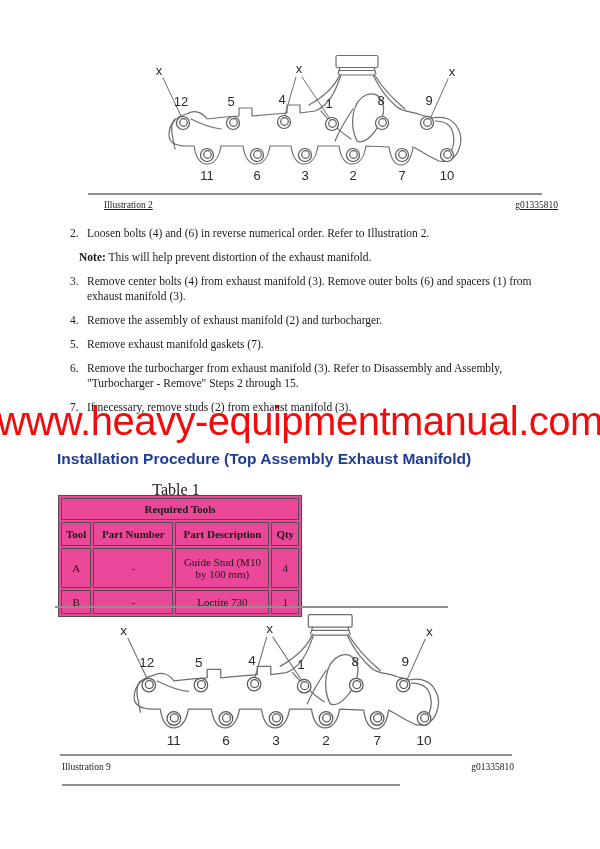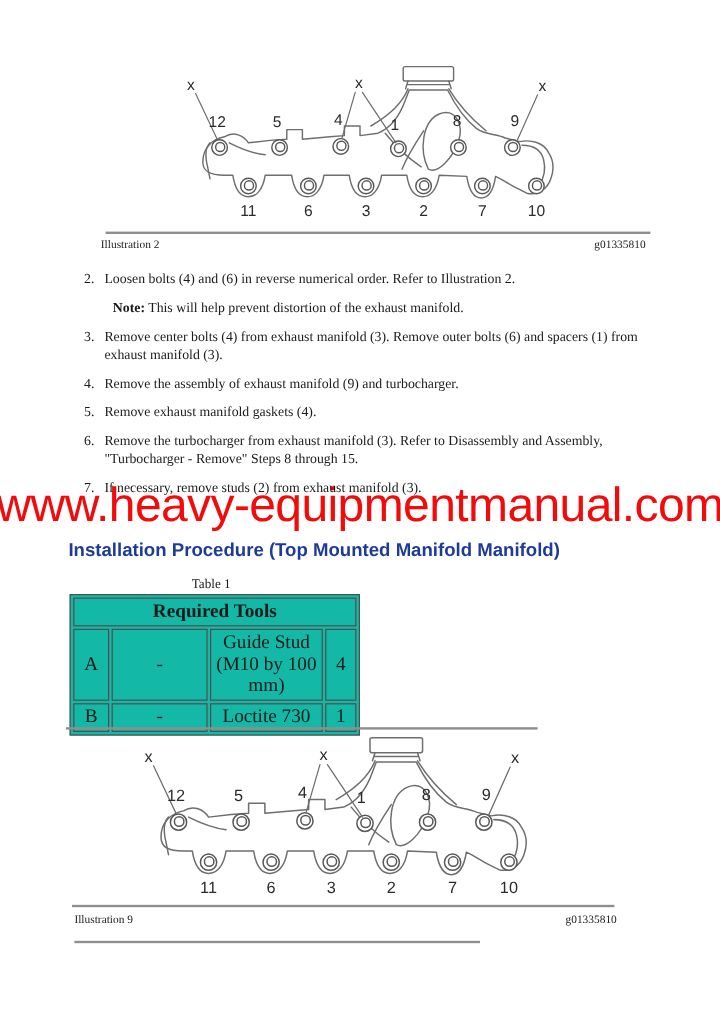--- a/index.html
+++ b/index.html
@@ -24,55 +24,55 @@
   .fig-3{left:57px;top:612px;width:438px;height:141px;}
   .rule{position:absolute;height:2px;background:var(--rule_gray);}
   .rule-a{left:88px;top:193px;width:454px;}
   .rule-mid{left:55px;top:606px;width:393px;}
   .rule-b{left:60px;top:754px;width:452px;}
   .rule-c{left:62px;top:784px;width:338px;}
   .caption-row{
     position:absolute;display:flex;justify-content:space-between;
     font-size:9.5px;color:#222;
   }
-  .caption-a{left:84px;top:200px;width:454px;}
+  .caption-a{left:104px;top:200px;width:454px;text-decoration:underline;}
   .caption-b{left:62px;top:762px;width:452px;}
   .steps{
     position:absolute;left:70px;top:226px;width:472px;
     font-size:11.5px;line-height:15px;
   }
   .step{display:flex;margin-bottom:9px;}
   .step .num{width:17px;flex:0 0 17px;}
   .step .txt{flex:1;}
-  .note{margin-left:24px;margin-bottom:9px;}
+  .note{margin-left:9px;margin-bottom:9px;}
   .note .note-label{font-weight:bold;}
   .watermark{
     position:absolute;left:-8px;top:401px;width:616px;
     font-family:"Liberation Sans", sans-serif;
     font-size:40px;line-height:40px;letter-spacing:-0.5px;
     color:var(--watermark_red);
     white-space:nowrap;text-align:center;
     mix-blend-mode:multiply;
     z-index:6;
   }
   .section-heading{
     position:absolute;left:57px;top:450px;width:520px;
     font-family:"Liberation Sans", sans-serif;
     font-size:15.5px;font-weight:bold;color:var(--heading_blue);
   }
   .table-caption{
     position:absolute;left:58px;top:481px;width:236px;
-    text-align:center;font-size:11px;
+    text-align:center;font-size:16px;
   }
   table.tools{
     position:absolute;left:58px;top:495px;
     border-collapse:separate;border-spacing:2px;
     border:1px solid var(--tableborder);
-    background:#14b8a6;
-    font-size:16px;
+    background:#ec4899;
+    font-size:11px;
   }
   table.tools th, table.tools td{
     border:1px solid var(--tableborder);
     padding:2px 4px;vertical-align:middle;
   }
   table.tools th{font-weight:bold;text-align:center;white-space:nowrap;}
   td.c{text-align:center;}
   td.desc{text-align:center;}
   .title-row th{height:16px;}
   .hdr-row th{height:18px;}
@@ -163,51 +163,57 @@
     <div class="note">
       <span class="note-label">Note:</span>
       <span>This will help prevent distortion of the exhaust manifold.</span>
     </div>
     <div class="step">
       <span class="num">3.</span>
       <span class="txt">Remove center bolts (4) from exhaust manifold (3). Remove outer bolts (6) and spacers (1) from exhaust manifold (3).</span>
     </div>
     <div class="step">
       <span class="num">4.</span>
-      <span class="txt">Remove the assembly of exhaust manifold (9) and turbocharger.</span>
+      <span class="txt">Remove the assembly of exhaust manifold (2) and turbocharger.</span>
     </div>
     <div class="step">
       <span class="num">5.</span>
-      <span class="txt">Remove exhaust manifold gaskets (4).</span>
+      <span class="txt">Remove exhaust manifold gaskets (7).</span>
     </div>
     <div class="step">
       <span class="num">6.</span>
-      <span class="txt">Remove the turbocharger from exhaust manifold (3). Refer to Disassembly and Assembly, "Turbocharger - Remove" Steps 8 through 15.</span>
+      <span class="txt">Remove the turbocharger from exhaust manifold (3). Refer to Disassembly and Assembly, "Turbocharger - Remove" Steps 2 through 15.</span>
     </div>
     <div class="step">
       <span class="num">7.</span>
       <span class="txt">If necessary, remove studs (2) from exhaust manifold (3).</span>
     </div>
   </div>
 
   <div class="watermark">www.heavy-equipmentmanual.com</div>
 
-  <div class="section-heading">Installation Procedure (Top Mounted Manifold Manifold)</div>
+  <div class="section-heading">Installation Procedure (Top Assembly Exhaust Manifold)</div>
 
   <div class="table-caption">Table 1</div>
   <table class="tools">
     <colgroup>
       <col style="width:30px">
         <col style="width:80px">
         <col style="width:94px">
         <col style="width:26px">
     </colgroup>
     <tbody>
         <tr class="title-row">
       <th colspan="4">Required Tools</th>
+    </tr>
+    <tr class="hdr-row">
+      <th>Tool</th>
+      <th>Part Number</th>
+      <th>Part Description</th>
+      <th>Qty</th>
     </tr>
     <tr class="row-a">
       <td class="c">A</td>
       <td class="c">-</td>
       <td class="desc">Guide Stud (M10 by 100 mm)</td>
       <td class="c">4</td>
     </tr>
     <tr class="row-b">
       <td class="c">B</td>
       <td class="c">-</td>

